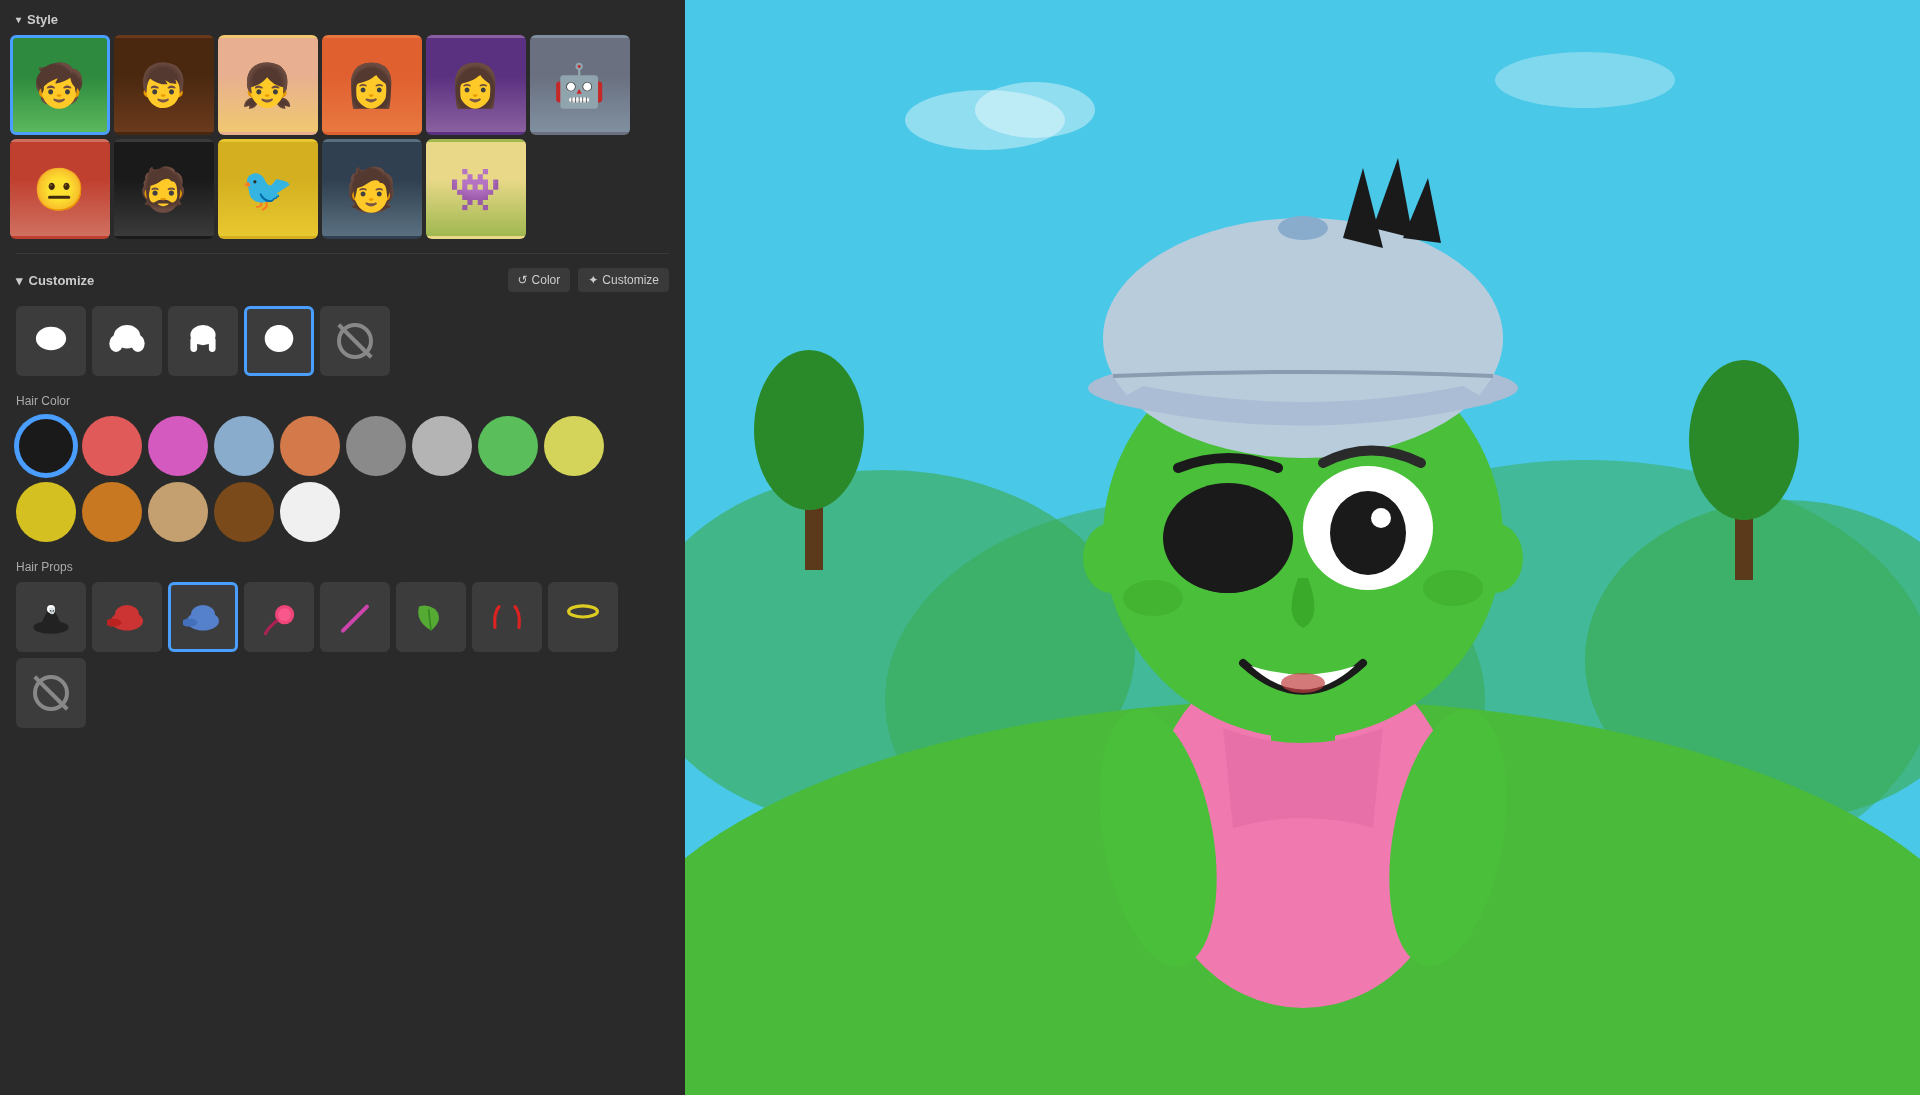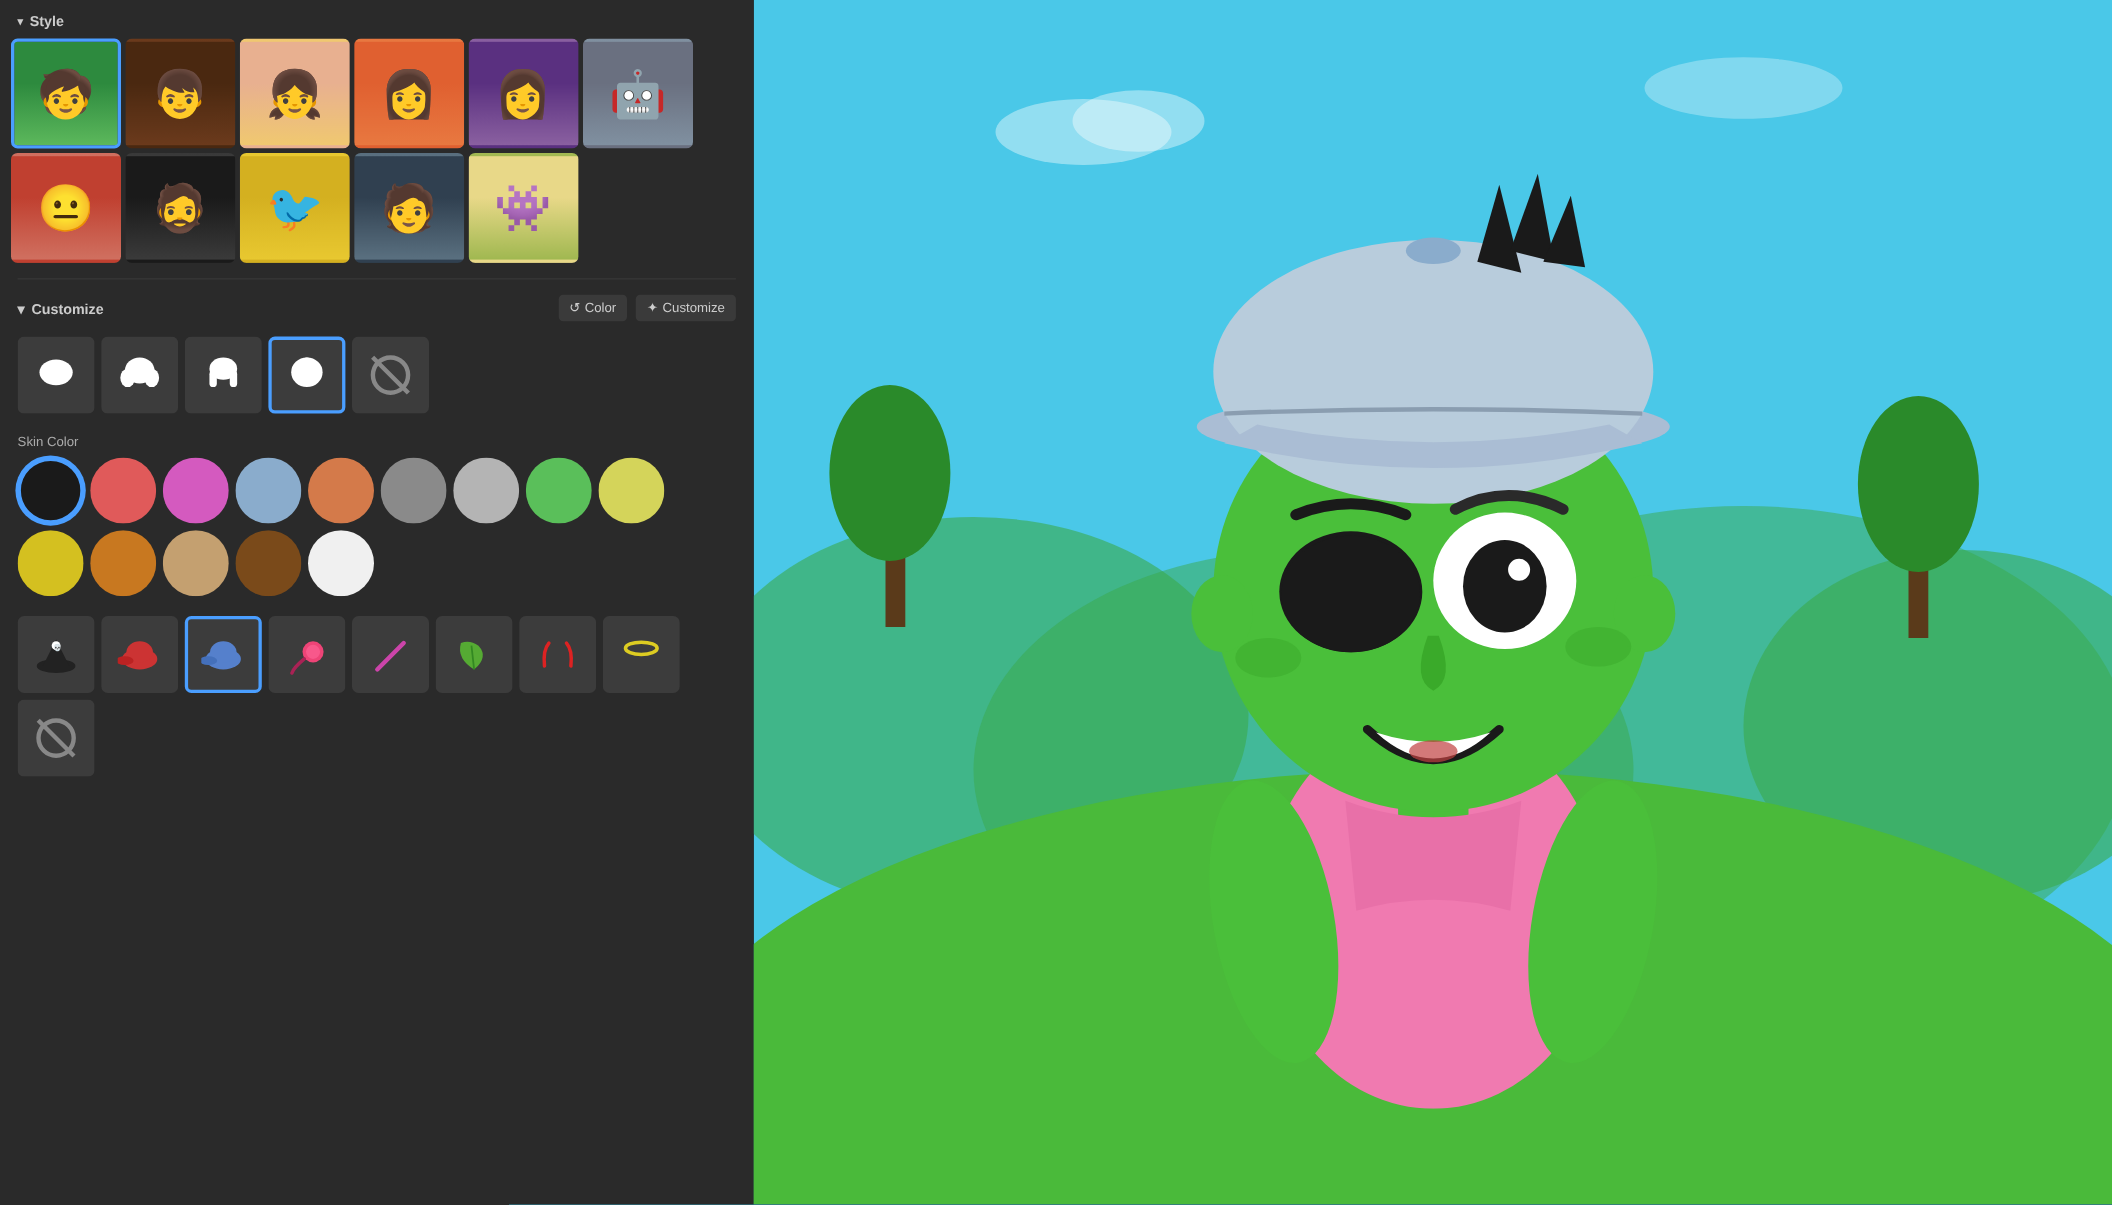--- a/index.html
+++ b/index.html
@@ -316,40 +316,41 @@
             <rect x="20" y="6" width="10" height="14" rx="5" fill="white"></rect>
           </svg>
         </div>
         <div class="hair-swatch">
           <div class="no-symbol"></div>
         </div>
       </div>
   </div>
 
   <div class="sub-section">
-    <div class="sub-section-label">Skin Color</div>
+    <div class="sub-section-label">Hair Color</div>
     <div class="color-grid" id="hair-color-grid">
     <div class="color-swatch selected" style="background: rgb(26, 26, 26);"></div>
         <div class="color-swatch" style="background: rgb(224, 90, 90);"></div>
         <div class="color-swatch" style="background: rgb(212, 90, 191);"></div>
         <div class="color-swatch" style="background: rgb(138, 172, 204);"></div>
         <div class="color-swatch" style="background: rgb(212, 122, 74);"></div>
         <div class="color-swatch" style="background: rgb(138, 138, 138);"></div>
         <div class="color-swatch" style="background: rgb(180, 180, 180);"></div>
         <div class="color-swatch" style="background: rgb(90, 191, 90);"></div>
         <div class="color-swatch" style="background: rgb(212, 212, 90);"></div>
         <div class="color-swatch" style="background: rgb(212, 192, 32);"></div>
         <div class="color-swatch" style="background: rgb(200, 120, 32);"></div>
         <div class="color-swatch" style="background: rgb(196, 160, 112);"></div>
         <div class="color-swatch" style="background: rgb(122, 74, 26);"></div>
         <div class="color-swatch" style="background: rgb(240, 240, 240);"></div>
       </div>
   </div>
 
   <div class="sub-section">
+    <div class="sub-section-label">Hair Props</div>
     <div class="props-grid" id="hair-props-grid">
     <div class="prop-swatch">
           <svg viewBox="0 0 50 50" width="40" height="40">
             <ellipse cx="25" cy="38" rx="22" ry="8" fill="#222"></ellipse>
             <polygon points="25,8 10,38 40,38" fill="#222"></polygon>
             <circle cx="25" cy="15" r="5" fill="white"></circle>
             <text x="22" y="20" fill="red" font-size="8">💀</text>
           </svg>
         </div>
         <div class="prop-swatch">

